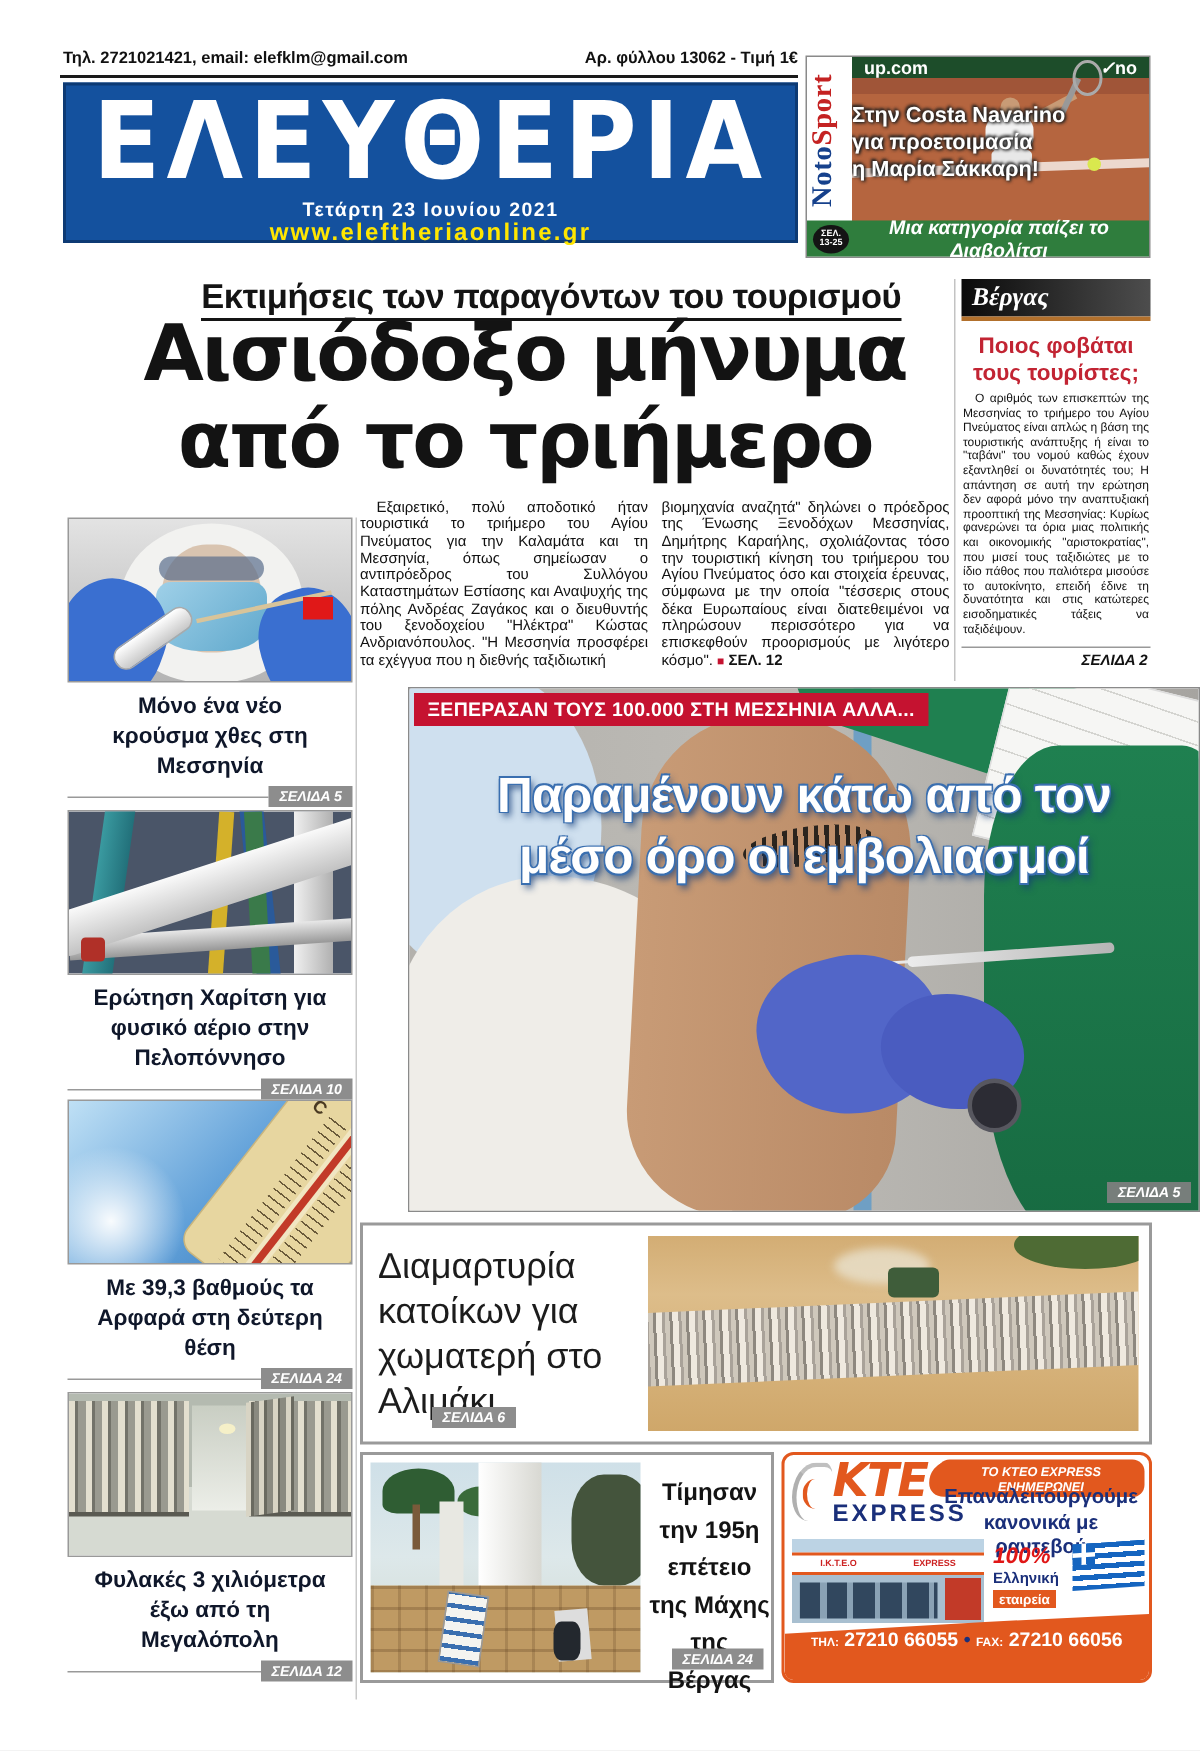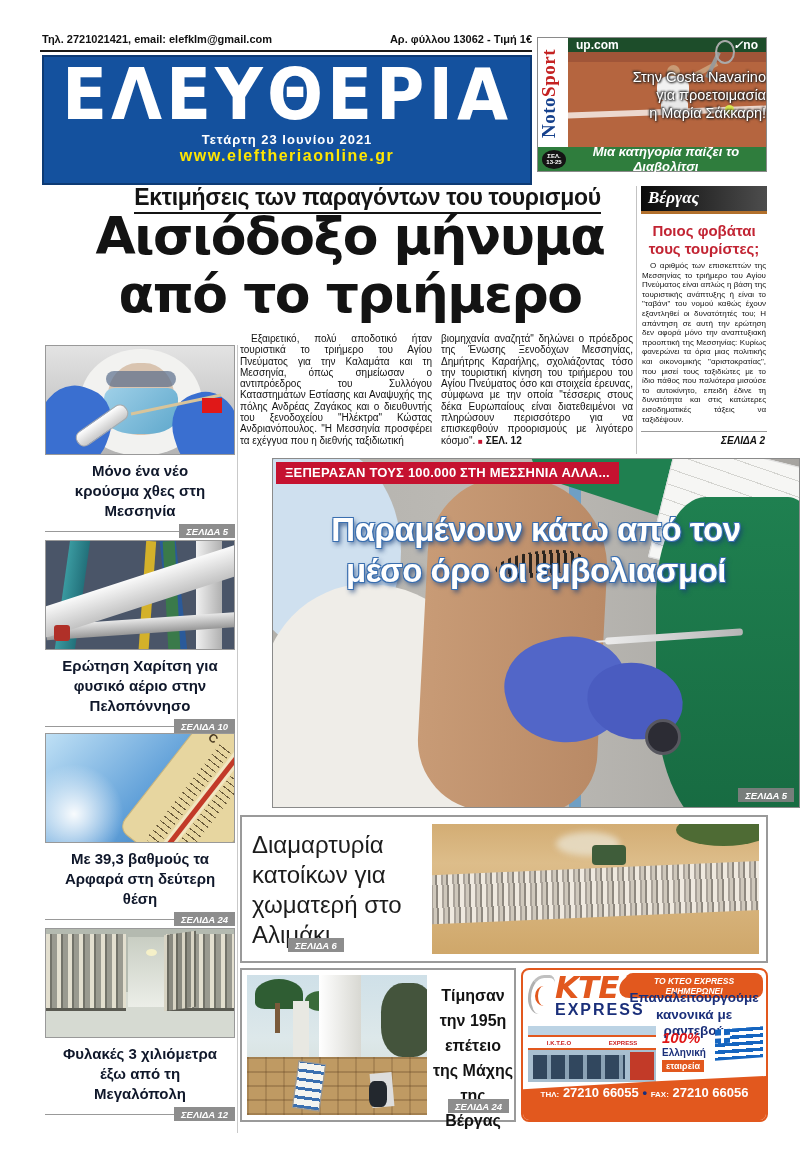--- a/index.html
+++ b/index.html
@@ -7,21 +7,21 @@
         font-family:"Liberation Sans",sans-serif;overflow:hidden;color:#111;}
   .abs{position:absolute;}
   .ph{position:absolute;}
 
   
   .topbar{left:42px;top:33px;width:490px;display:flex;justify-content:space-between;
           font-size:11px;font-weight:bold;color:#111;gap:28px;}
   .topbar-rule{left:40px;top:50px;width:492px;height:2px;background:#1a1a1a;}
 
   
-  .masthead{left:42px;top:55px;width:490px;height:130px;background:#14519e;
+  .masthead{left:42px;top:55px;width:490px;height:107px;background:#14519e;
             border:2px solid #0d3a74;box-sizing:border-box;text-align:center;}
   .logo{font-family:"DejaVu Sans",sans-serif;font-size:66px;line-height:70px;font-weight:bold;
         color:#fff;letter-spacing:4px;text-transform:uppercase;margin-top:3px;transform:scaleY(1.08);}
   .mast-date{color:#fff;font-weight:bold;font-size:13px;letter-spacing:1px;margin-top:2px;}
   .mast-site{color:#ffe600;font-weight:bold;font-size:16px;letter-spacing:1.5px;}
 
   
   .notosport{left:537px;top:37px;width:230px;height:135px;background:#fff;
              border:1px solid #8a8a8a;box-sizing:border-box;}
   .ns-brand{position:absolute;left:0;top:0;width:30px;height:111px;writing-mode:vertical-rl;
@@ -35,22 +35,22 @@
            align-items:center;padding:0 8px;}
   .ns-courtline{position:absolute;left:-5px;right:-5px;top:64%;height:6px;
                 background:rgba(255,255,255,.75);transform:rotate(-2deg);}
   .tn-head{left:50%;top:24%;width:13px;height:13px;background:#c89b76;border-radius:50%;}
   .tn-torso{left:45%;top:34%;width:32px;height:26px;background:#f2f2f2;border-radius:40%;}
   .tn-skirt{left:47%;top:55%;width:27px;height:14px;background:#e8e8e8;border-radius:30%;}
   .tn-arm{left:59%;top:28%;width:34px;height:5px;background:#c89b76;transform:rotate(-28deg);}
   .tn-racket{left:72%;top:12%;width:4px;height:28px;background:#999;transform:rotate(25deg);}
   .tn-rhead{left:74%;top:2%;width:16px;height:20px;border:2px solid #aaa;border-radius:50%;}
   .tn-ball{right:16%;top:60%;width:9px;height:9px;background:#d9e84e;border-radius:50%;}
-  .ns-headline{position:absolute;left:0;right:0;top:30px;text-align:right;color:#fff;
-               font-weight:normal;font-size:14.5px;line-height:18px;
+  .ns-headline{position:absolute;left:0;right:0;top:30px;text-align:left;color:#fff;
+               font-weight:bold;font-size:14.5px;line-height:18px;
                text-shadow:0 0 3px #222,1px 1px 2px #222,-1px -1px 2px #222;}
   .ns-strip{position:absolute;left:0;right:0;bottom:0;height:24px;background:#2f7d3d;
             display:flex;align-items:center;gap:4px;padding:0 4px;box-sizing:border-box;}
   .ns-badge{width:24px;height:19px;background:#141414;color:#fff;border-radius:50%;
             font-size:6px;line-height:6.5px;font-weight:bold;display:flex;flex-direction:column;
             justify-content:center;text-align:center;}
   .ns-strip-text{flex:1;text-align:center;color:#fff;font-style:italic;font-weight:bold;font-size:13px;}
 
   
   .kicker{left:95px;top:184px;width:545px;text-align:center;}

